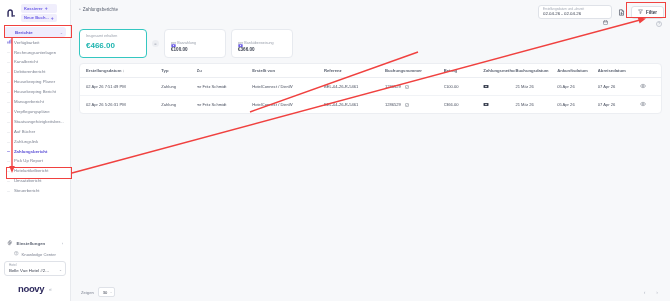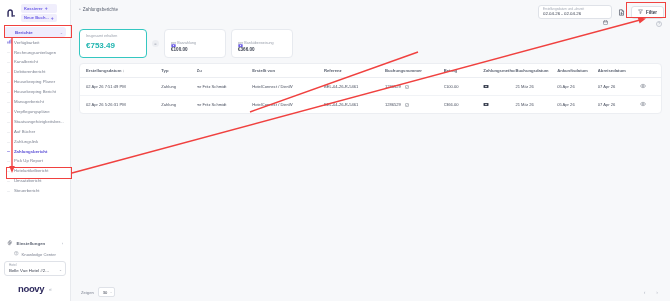--- a/index.html
+++ b/index.html
@@ -359,21 +359,21 @@
           <span>Filter</span>
         </div>
       </div>
     </div>
 
     <div class="help-dot">?</div>
 
     <div class="kpi-row">
       <div class="kpi primary">
         <div class="klab">Insgesamt erhalten</div>
-        <div class="kval">€753.49</div>
+        <div class="kval">€466.00</div>
       </div>
       <div class="kpi-eq">=</div>
       <div class="kpi">
         <div class="kic">
           <svg viewBox="0 0 16 16" width="5" height="5" aria-hidden="true">
             <rect x="1" y="4" width="14" height="8.4" rx="1.2" fill="#6b5ce7"></rect>
             <circle cx="8" cy="8.2" r="2.1" fill="#fff"></circle>
           </svg>
         </div>
         <div class="klab">per Barzahlung</div>

